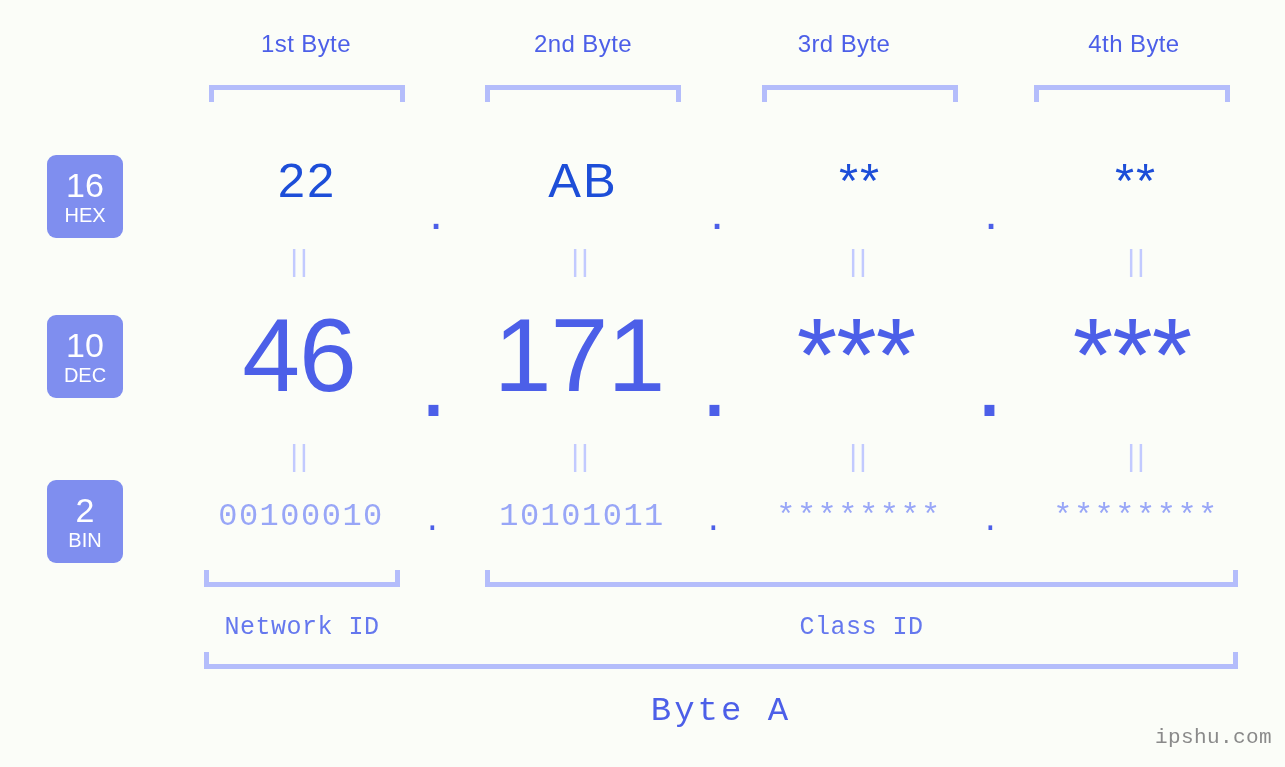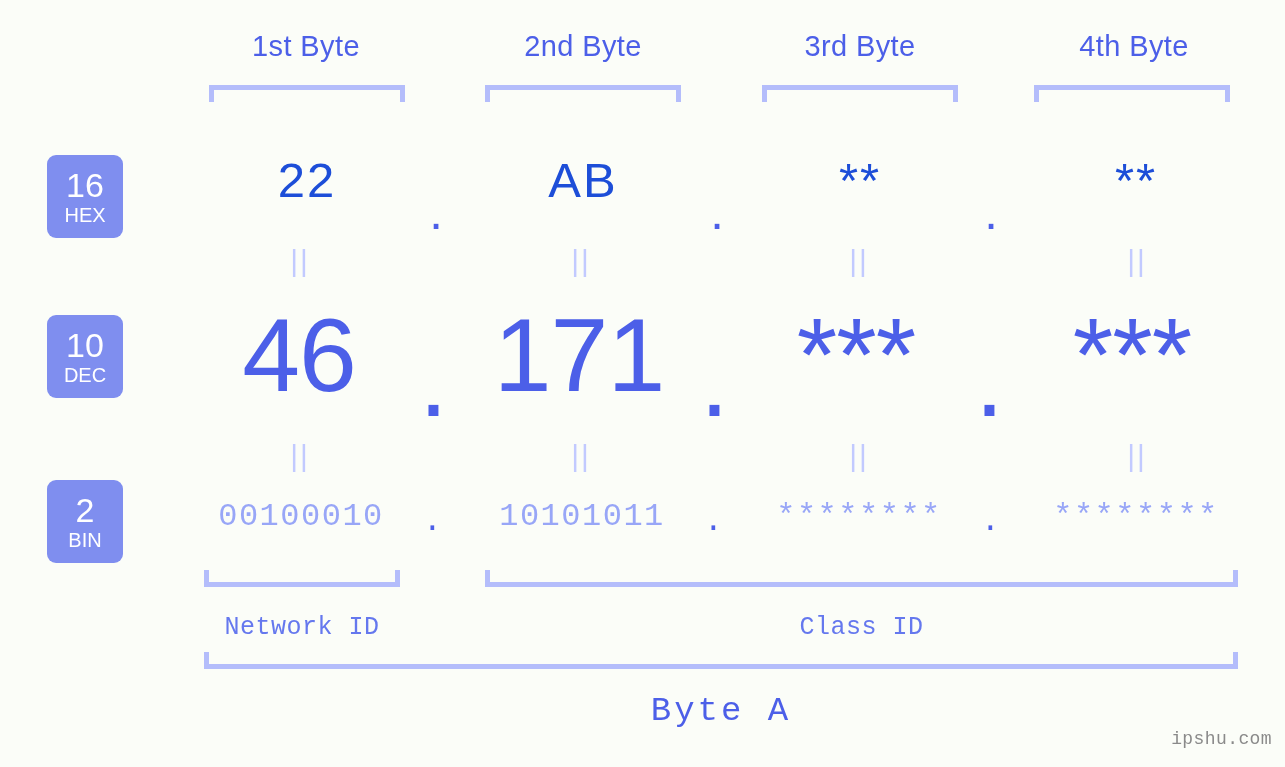--- a/index.html
+++ b/index.html
@@ -20,21 +20,21 @@
     width: 1285px;
     height: 767px;
   }
 
   
   .byte-label {
     position: absolute;
     top: 30px;
     width: 240px;
     text-align: center;
-    font-size: 29px;
+    font-size: 24px;
     color: #4c5fe8;
     font-family: "Liberation Sans", sans-serif;
     letter-spacing: 0.4px;
     white-space: nowrap;
   }
 
   
   .tbracket {
     position: absolute;
     top: 85px;
@@ -184,33 +184,33 @@
     font-family: "Liberation Mono", monospace;
     letter-spacing: 3px;
     white-space: nowrap;
   }
 
   .watermark {
     position: absolute;
     right: 13px;
     bottom: 18px;
     color: #8a8a8a;
-    font-size: 18px;
+    font-size: 21px;
     font-family: "Liberation Mono", monospace;
     letter-spacing: 0.4px;
   }
 </style>
 </head>
 <body>
 
 <div class="stage">
 
   <div class="byte-label" style="left:186px;">1st Byte</div>
   <div class="byte-label" style="left:463px;">2nd Byte</div>
-  <div class="byte-label" style="left:740px;">3rd Byte</div>
+  <div class="byte-label" style="left:724px;">3rd Byte</div>
   <div class="byte-label" style="left:1014px;">4th Byte</div>
 
   <div class="tbracket" style="left:209px;  width:196px;"></div>
   <div class="tbracket" style="left:485px;  width:196px;"></div>
   <div class="tbracket" style="left:762px;  width:196px;"></div>
   <div class="tbracket" style="left:1034px; width:196px;"></div>
 
   <div class="badge" id="badge-hex">
     <span class="num">16</span>
     <span class="nm">HEX</span>

